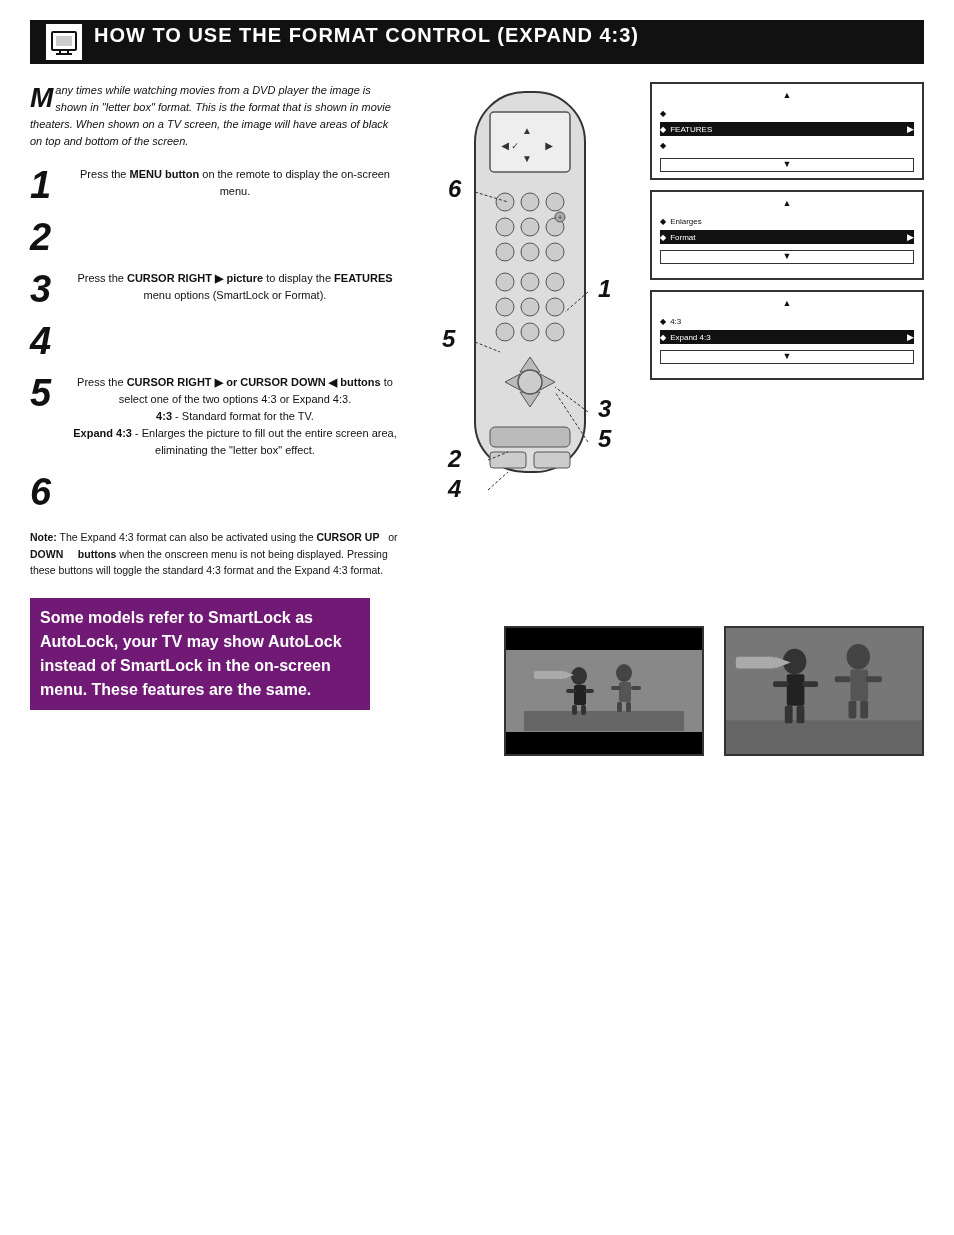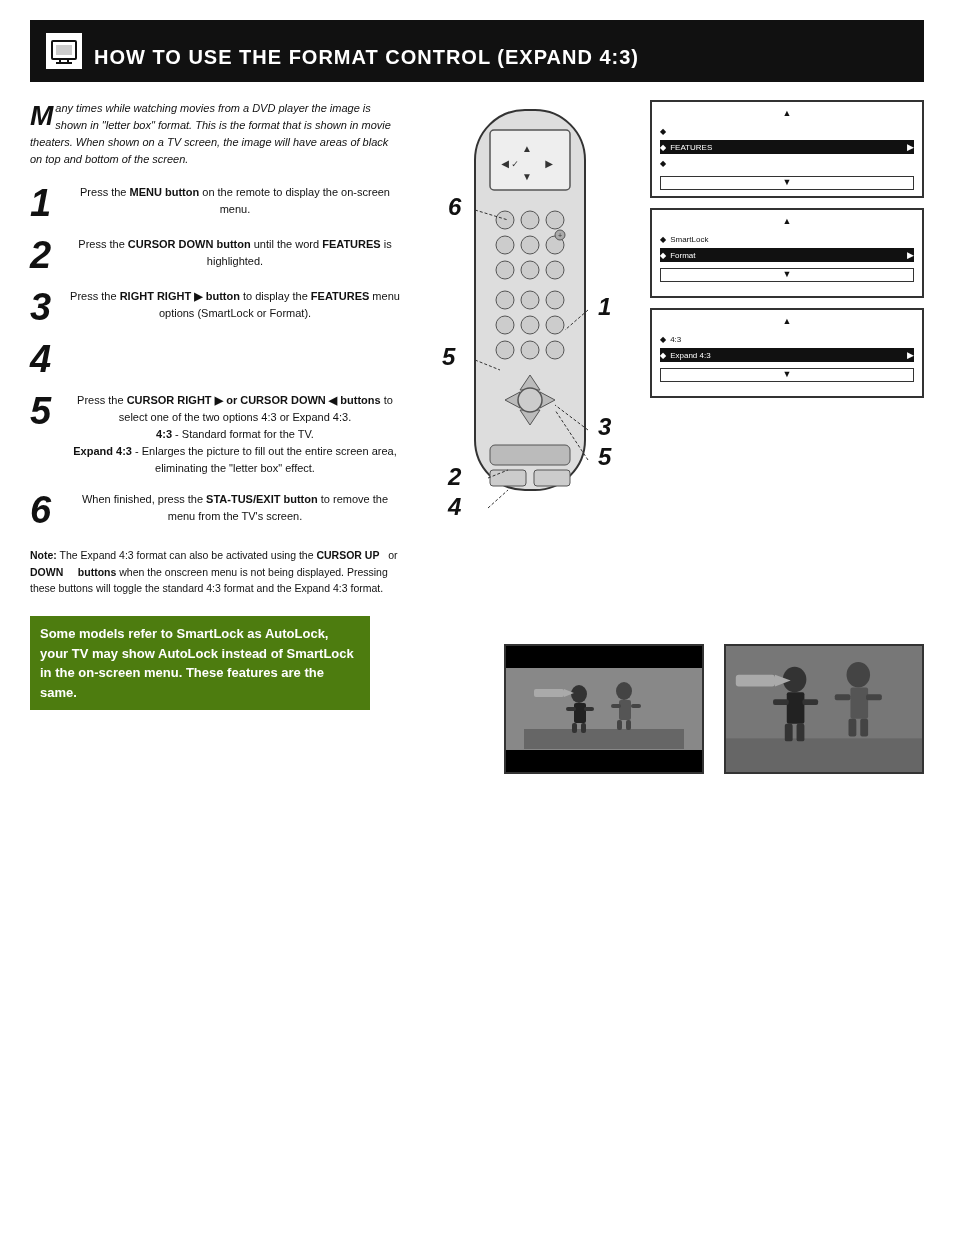--- a/index.html
+++ b/index.html
@@ -10,22 +10,22 @@
       min-height: 1235px;
       padding: 20px 30px;
       color: #111;
     }
 
     
     .page-header {
       background: #111;
       color: #fff;
       display: flex;
-      align-items: flex-end;
-      padding: 13px 16px;
+      align-items: flex-start;
+      padding: 4px 16px;
       margin-bottom: 18px;
     }
     .header-icon {
       width: 36px;
       height: 36px;
       background: #fff;
       margin-right: 12px;
       display: flex;
       align-items: center;
       justify-content: center;
@@ -96,23 +96,23 @@
     .note-section {
       font-size: 10.5px;
       line-height: 1.55;
       margin-top: 18px;
       margin-bottom: 16px;
     }
     .note-section b { font-weight: bold; }
 
     
     .warning-box {
-      background: #4d7c0f;
+      background: #701a75;
       color: #fff;
-      font-size: 13px;
+      font-size: 16px;
       line-height: 1.5;
       padding: 8px 10px;
       font-weight: bold;
       margin-top: 20px;
       max-width: 340px;
     }
 
     
     .right-col {
       display: flex;
@@ -214,50 +214,44 @@
 
       <div class="step">
         <div class="step-number">1</div>
         <div class="step-text">
           Press the <b>MENU button</b> on the remote to display the on-screen menu.
         </div>
       </div>
 
       <div class="step">
         <div class="step-number">2</div>
-        <div class="step-text">
-          Press the <b>CURSOR DOWN button</b> until the word <b>FEATURES</b> is highlighted.
-        </div>
       </div>
 
       <div class="step">
         <div class="step-number">3</div>
         <div class="step-text">
-          Press the <b>RIGHT RIGHT ▶ button</b> to display the <b>FEATURES</b> menu options (SmartLock or Format).
+          Press the <b>CURSOR RIGHT ▶ picture</b> to display the <b>FEATURES</b> menu options (SmartLock or Format).
         </div>
       </div>
 
       <div class="step">
         <div class="step-number">4</div>
       </div>
 
       <div class="step">
         <div class="step-number">5</div>
         <div class="step-text">
           Press the <b>CURSOR RIGHT ▶ or CURSOR DOWN ◀ buttons</b> to select one of the two options 4:3 or Expand 4:3.<br>
           <b>4:3</b> - Standard format for the TV.<br>
           <b>Expand 4:3</b> - Enlarges the picture to fill out the entire screen area, eliminating the "letter box" effect.
         </div>
       </div>
 
       <div class="step">
         <div class="step-number">6</div>
-        <div class="step-text">
-          When finished, press the <b>STA-TUS/EXIT button</b> to remove the menu from the TV's screen.
-        </div>
       </div>
 
       <div class="note-section">
         <b>Note:</b>  The Expand 4:3 format can also be activated using the <b>CURSOR UP</b> &nbsp; or <b>DOWN</b> &nbsp;&nbsp;&nbsp; <b>buttons</b> when the onscreen menu is not being displayed. Pressing these buttons will toggle the standard 4:3 format and the Expand 4:3 format.
       </div>
 
       <div class="warning-box">
         <span>Some models refer to SmartLock as AutoLock, your TV may show AutoLock instead of SmartLock in the on-screen menu. These features are the same.</span>
       </div>
 
@@ -363,21 +357,21 @@
             <div class="ms-bottom-bar">
               <div style="text-align:center;font-size:9px;">▼</div>
             </div>
           </div>
 
           <div class="menu-screen">
             <div class="ms-arrow-up">▲</div>
             <div style="height:6px;"></div>
             <div class="ms-row">
               <span class="dot">◆</span>
-                <span style="flex:1;font-size:8px;">SmartLock</span>
+                <span style="flex:1;font-size:8px;">Enlarges</span>
             </div>
             <div class="ms-row highlighted">
               <span class="dot">◆</span>
                 <span style="flex:1;font-size:8px;">Format</span>
                 <span class="arrow">▶</span>
             </div>
             <div class="ms-bottom-bar">
               <div style="text-align:center;font-size:9px;">▼</div>
             </div>
           </div>

